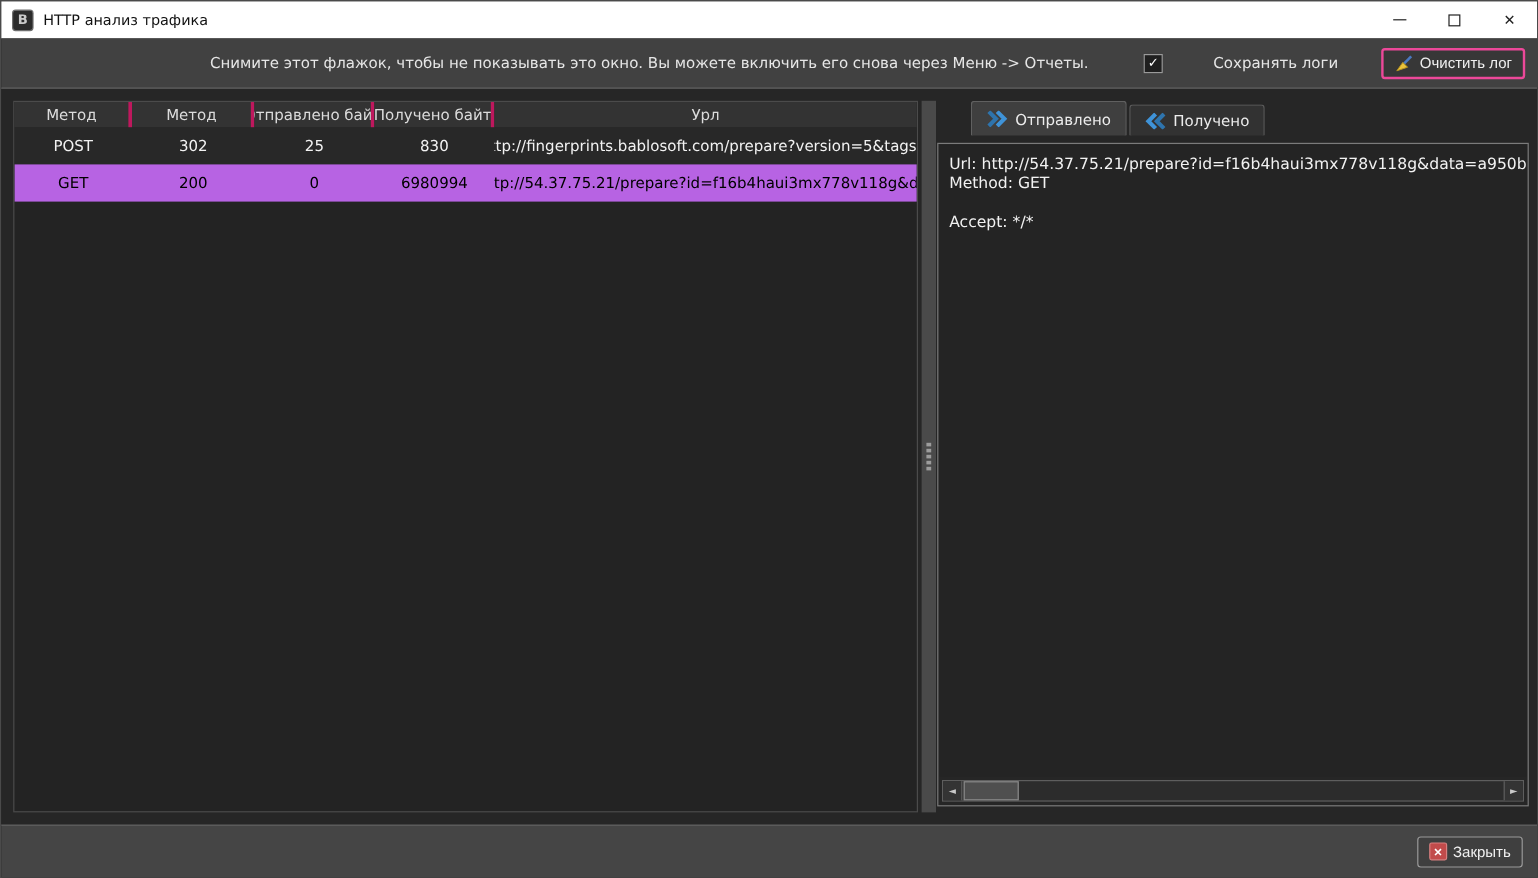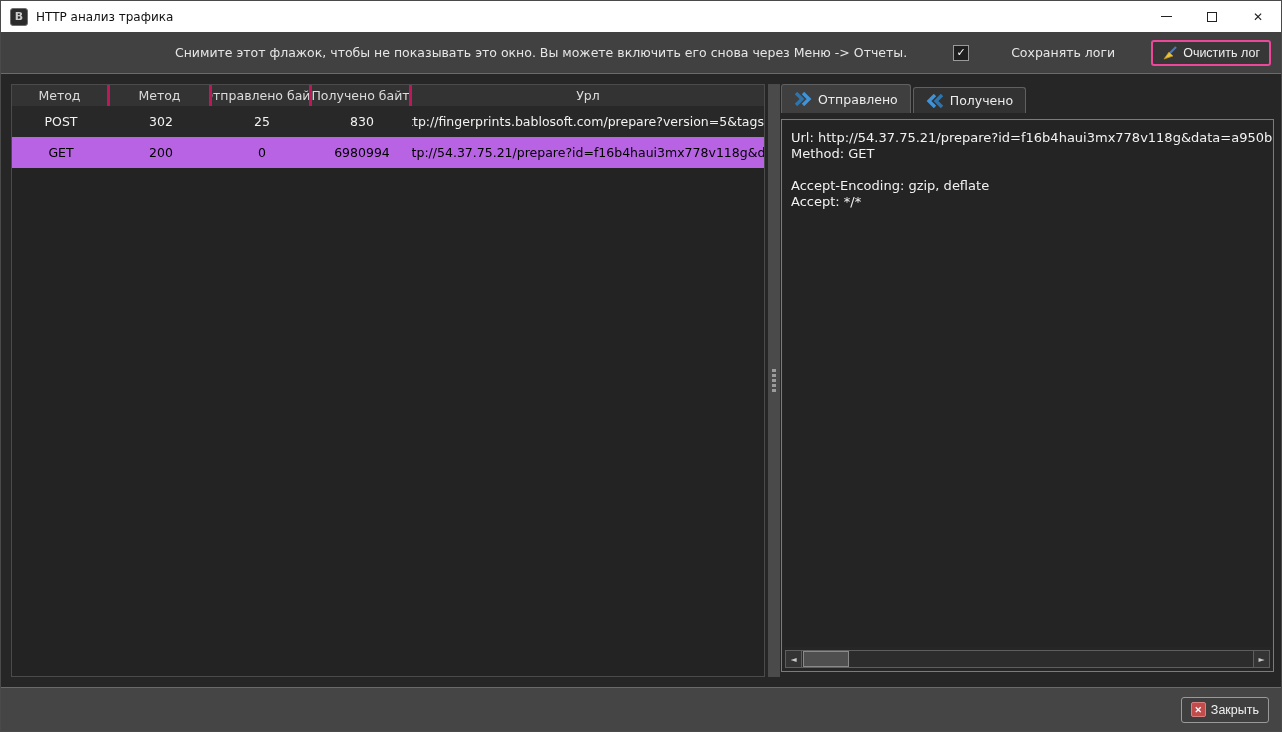--- a/index.html
+++ b/index.html
@@ -49,21 +49,21 @@
   .trow{ background:#282828; }
   .trow.selected{ background:#b763e3; }
   .trow.selected .cell{ color:#000000; }
 
   
   .splitter{ position:absolute; left:767px; top:10px; width:12px; height:593px; background:#4a4a4a;
              display:flex; flex-direction:column; align-items:center; justify-content:center; gap:2px; }
   .grip-dot{ width:4px; height:3px; background:#9c9c9c; }
 
   
-  .tabs{ position:absolute; left:780px; top:10px; height:29px; display:flex; align-items:flex-end; gap:2px; }
+  .tabs{ position:absolute; left:780px; top:10px; height:29px; display:flex; align-items:flex-end; gap:2px;padding-left:28px; }
   .tab{ display:flex; align-items:center; gap:6px; font-size:12.5px; color:#ececec;
         border:1px solid #606060; border-bottom:none; border-radius:3px 3px 0 0; padding:0 12px; }
   .tab.active{ height:29px; background:#3f3f3f; }
   .tab.inactive{ height:26px; background:#323232; }
   .chev{ display:block; }
 
   
   .panel{ position:absolute; left:780px; top:45px; width:493px; height:553px;
           background:#262626; border:1px solid #7b7b7b; }
   .panel-content{ position:absolute; left:1px; top:1px; right:1px; bottom:24px;
@@ -172,21 +172,20 @@
         </svg>
         <span>Получено</span>
       </div>
     </div>
 
     <div class="panel">
       <div class="panel-content">
         <div class="dline">Url: http://54.37.75.21/prepare?id=f16b4haui3mx778v118g&amp;data=a950bb6931630</div>
         <div class="dline">Method: GET</div>
         <div class="dline"></div>
-        <div class="dline">Accept-Encoding: gzip, deflate</div>
         <div class="dline">Accept: */*</div>
       </div>
       <div class="hscroll">
         <div class="sb-btn sb-left">
             <span>◄</span>
           </div>
         <div class="sb-thumb"></div>
         <div class="sb-btn sb-right">
             <span>►</span>
           </div>

